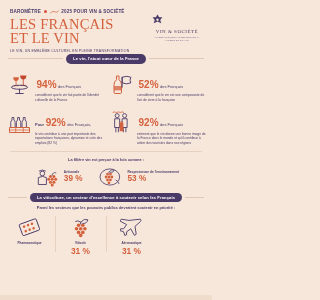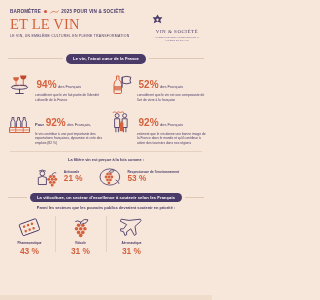--- a/index.html
+++ b/index.html
@@ -73,20 +73,21 @@
       <span>BAROMÈTRE</span>
       <span class="dot"></span>
       <span class="swoosh">
         <svg viewBox="0 0 18 8" width="9" height="4">
             <path d="M1 6 Q6 0 11 4 Q14 6 17 2" stroke="#d4613e" stroke-width="1.4" fill="none" stroke-linecap="round"></path>
           </svg>
       </span>
       <span>2025 POUR VIN &amp; SOCIÉTÉ</span>
     </div>
     <div class="title">
+      <span class="l1">LES FRANÇAIS</span>
       <span class="l2">ET LE VIN</span>
     </div>
     <div class="subtitle">LE VIN, UN EMBLÈME CULTUREL EN PLEINE TRANSFORMATION</div>
 
     <div class="logo">
       <span class="mark">
         <svg width="13" height="13" viewBox="0 0 24 24">
           <path d="M12 1 L15 6 L21 6 L17 11 L19 17 L12 14 L5 17 L7 11 L3 6 L9 6 Z" fill="#4a3a68"></path>
           <circle cx="12" cy="10.5" r="2.2" fill="#f7e7da"></circle>
         </svg>
@@ -196,21 +197,21 @@
               <circle cx="37" cy="23" r="2.6"></circle>
                 <circle cx="28" cy="28" r="2.6"></circle>
               <circle cx="34" cy="28" r="2.6"></circle>
                 <circle cx="31" cy="33" r="2.6"></circle>
             </g>
             <path d="M31 14 v3 M31 14 q4-4 7-2" stroke="#4a3a68" stroke-width="1.3" fill="none"></path>
           </svg>
         </span>
         <span>
           <span class="flabel" style="display:block">Artisanale</span>
-          <span class="fpct" style="display:block">21 %</span>
+          <span class="fpct" style="display:block">39 %</span>
         </span>
       </div>
 
       <div class="fitem">
         <span class="ico">
           <svg width="26" height="22" viewBox="0 0 44 38">
             <ellipse cx="20" cy="19" rx="17" ry="14" fill="none" stroke="#4a3a68" stroke-width="1.4"></ellipse>
             <g fill="#d4613e">
               <circle cx="16" cy="14" r="2.4"></circle>
                 <circle cx="21" cy="14" r="2.4"></circle>
@@ -252,21 +253,20 @@
             <circle cx="11" cy="16" r="2.1"></circle>
               <circle cx="18" cy="16" r="2.1"></circle>
               <circle cx="25" cy="16" r="2.1"></circle>
             <circle cx="11" cy="24" r="2.1"></circle>
               <circle cx="18" cy="24" r="2.1"></circle>
               <circle cx="25" cy="24" r="2.1"></circle>
           </g>
         </svg>
       </span>
       <div class="slabel">Pharmaceutique</div>
-      <div class="spct">43 %</div>
     </div>
 
     <div class="sector">
       <span class="ico">
         <svg width="24" height="24" viewBox="0 0 40 40">
           <g fill="#d4613e">
             <circle cx="16" cy="17" r="3"></circle>
               <circle cx="23" cy="17" r="3"></circle>
             <circle cx="12.5" cy="23" r="3"></circle>
               <circle cx="19.5" cy="23" r="3"></circle>

